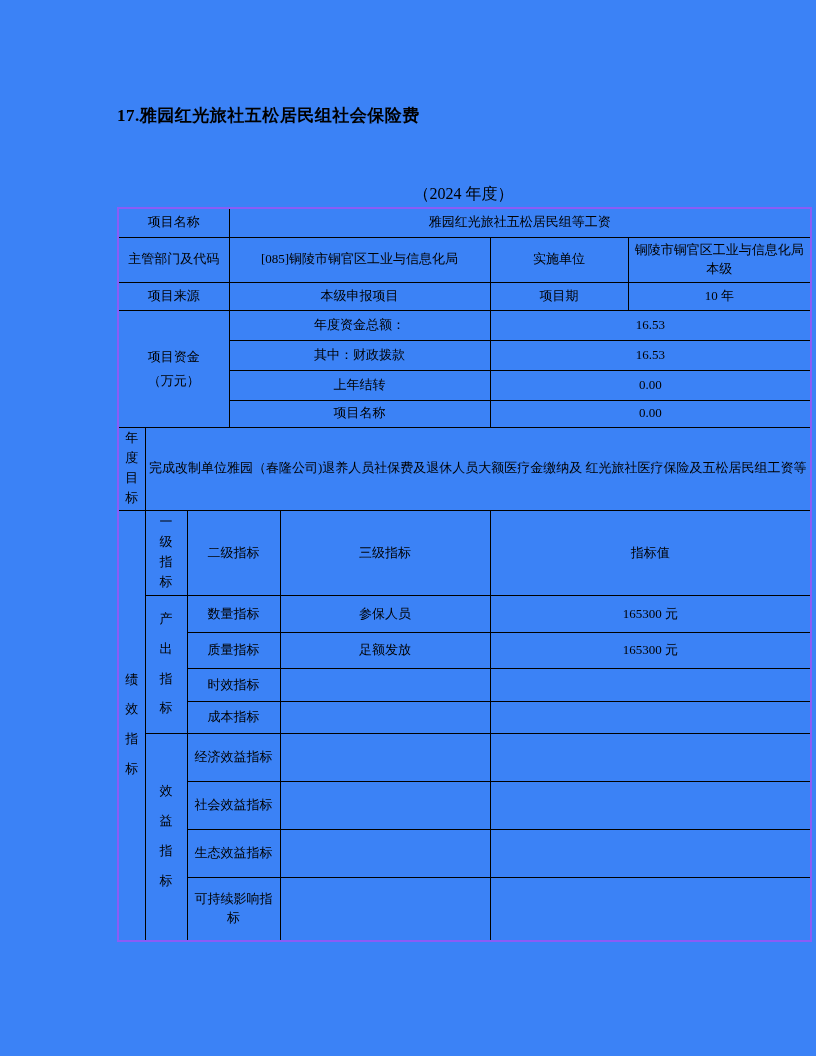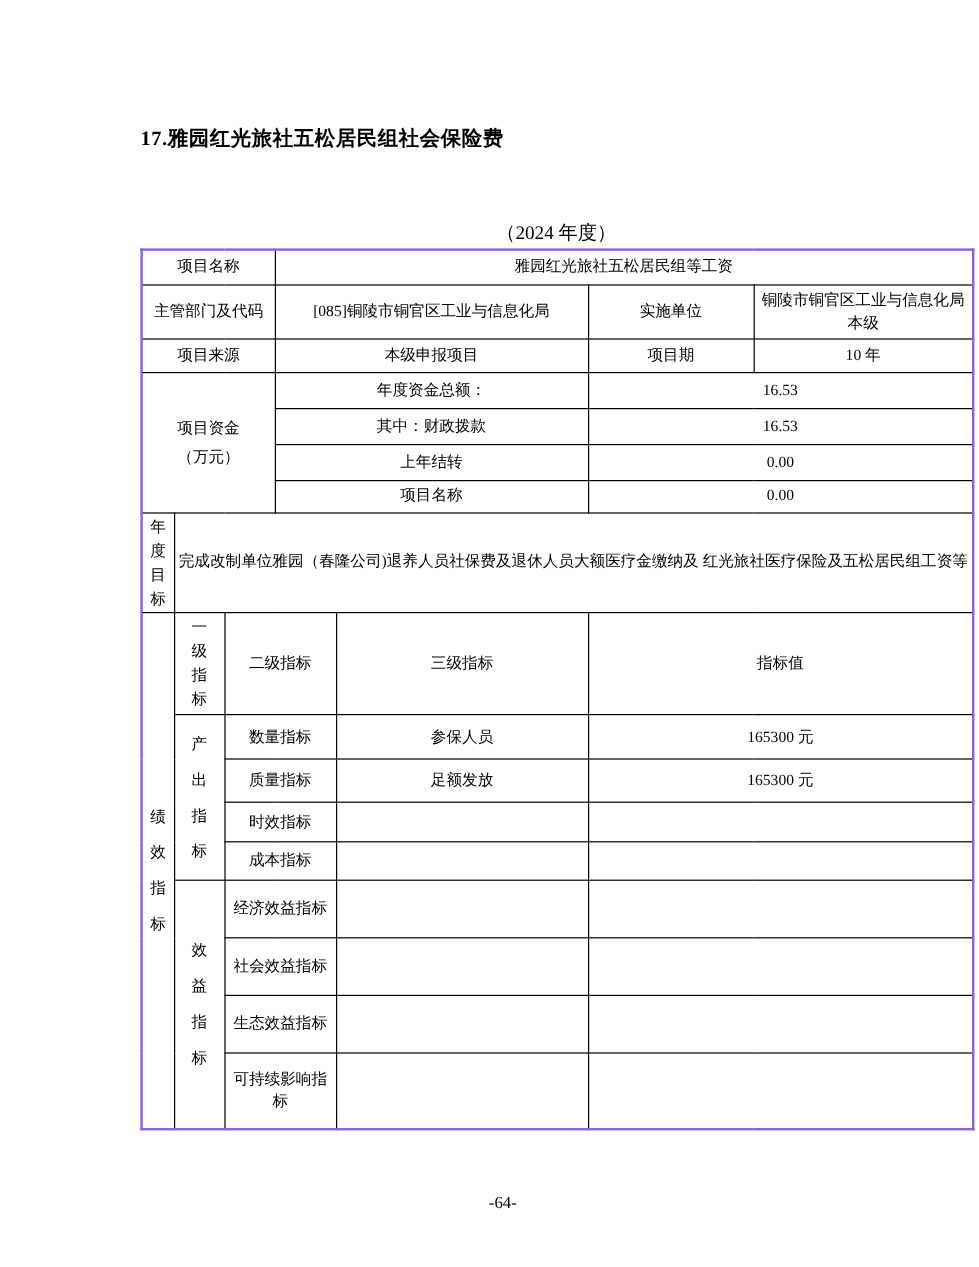--- a/index.html
+++ b/index.html
@@ -2,21 +2,21 @@
 <html><head>
 <meta charset="utf-8">
 <title>项目支出绩效目标表</title>
 <style>
   html,body { margin:0; padding:0; }
   body { background:#e8e8e8; }
   .page {
     position:relative;
     width:816px; height:1056px;
     margin:0 auto;
-    background:#ffffff;
+    background:#3b82f6;
     font-family:"Liberation Serif","DejaVu Serif",serif;
     color:#000;
     overflow:hidden;
   }
   .heading {
     position:absolute; left:117px; top:104px;
     font-size:17px; font-weight:bold;
     letter-spacing:0.5px;
   }
   .doc-title {
@@ -41,21 +41,21 @@
     border:1px solid #000;
     font-size:13px;
     text-align:center;
     vertical-align:middle;
     padding:1px 2px;
     overflow:hidden;
     line-height:1.45;
     word-break:break-all;
   }
   
-  td.vcell { padding:0; }
+  td.vcell { padding:0;font-family:Liberation Mono, monospace; }
   .vtext {
     display:inline-block;
     width:1em;
     word-break:break-all;
     line-height:1.55;
     text-align:center;
   }
   .vtext.loose { line-height:2.3; }
   
   td.fund-lbl { text-align:left; }
@@ -195,15 +195,14 @@
       </tr>
       <tr style="height:63px">
         <td colspan="2">可持续影响指标</td>
         <td></td>
         <td colspan="2"></td>
       </tr>
 
     </tbody>
   </table>
 
-  <div class="footer">-64-</div>
 
 </div>
 
 </body></html>

